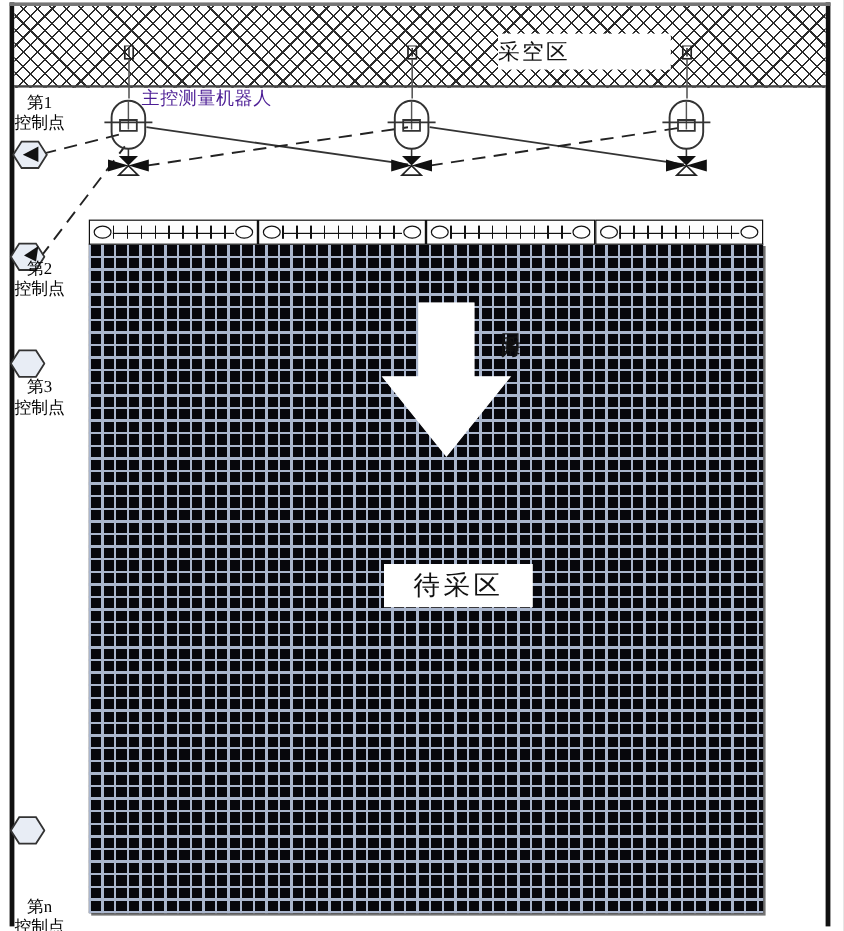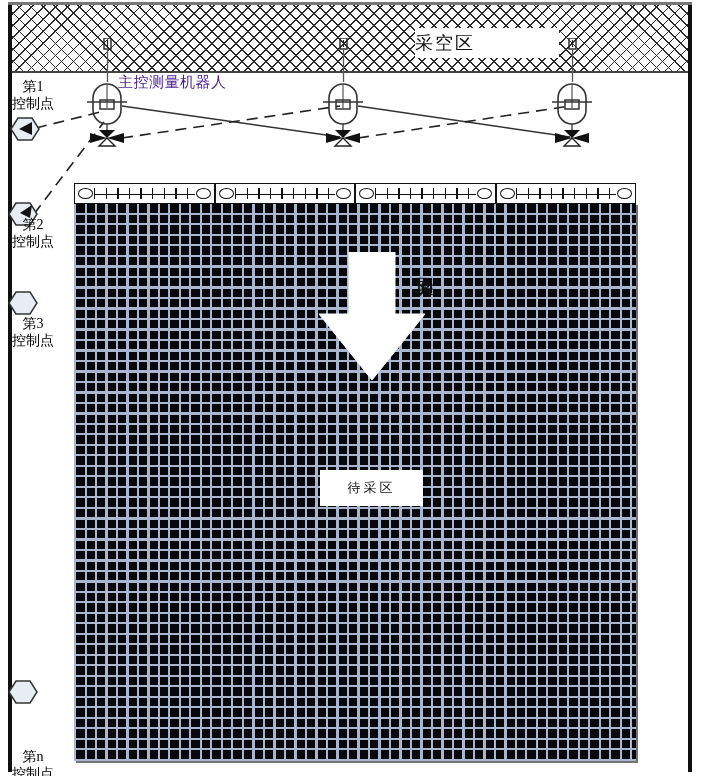--- a/index.html
+++ b/index.html
@@ -157,25 +157,25 @@
     display: flex;
     justify-content: center;
     pointer-events: none;
   }
 
   
   .pending-label {
     position: absolute;
     left: 320px;
     top: 470px;
-    width: 103px;
+    width: 124px;
     height: 36px;
     background: #ffffff;
     color: #111;
-    font-size: 13px;
+    font-size: 22px;
     line-height: 36px;
     text-align: center;
     letter-spacing: 3px;
   }
 
   
   .robot { position: absolute; }
   .robot svg { display: block; }
   .robot-label {
     position: absolute;

